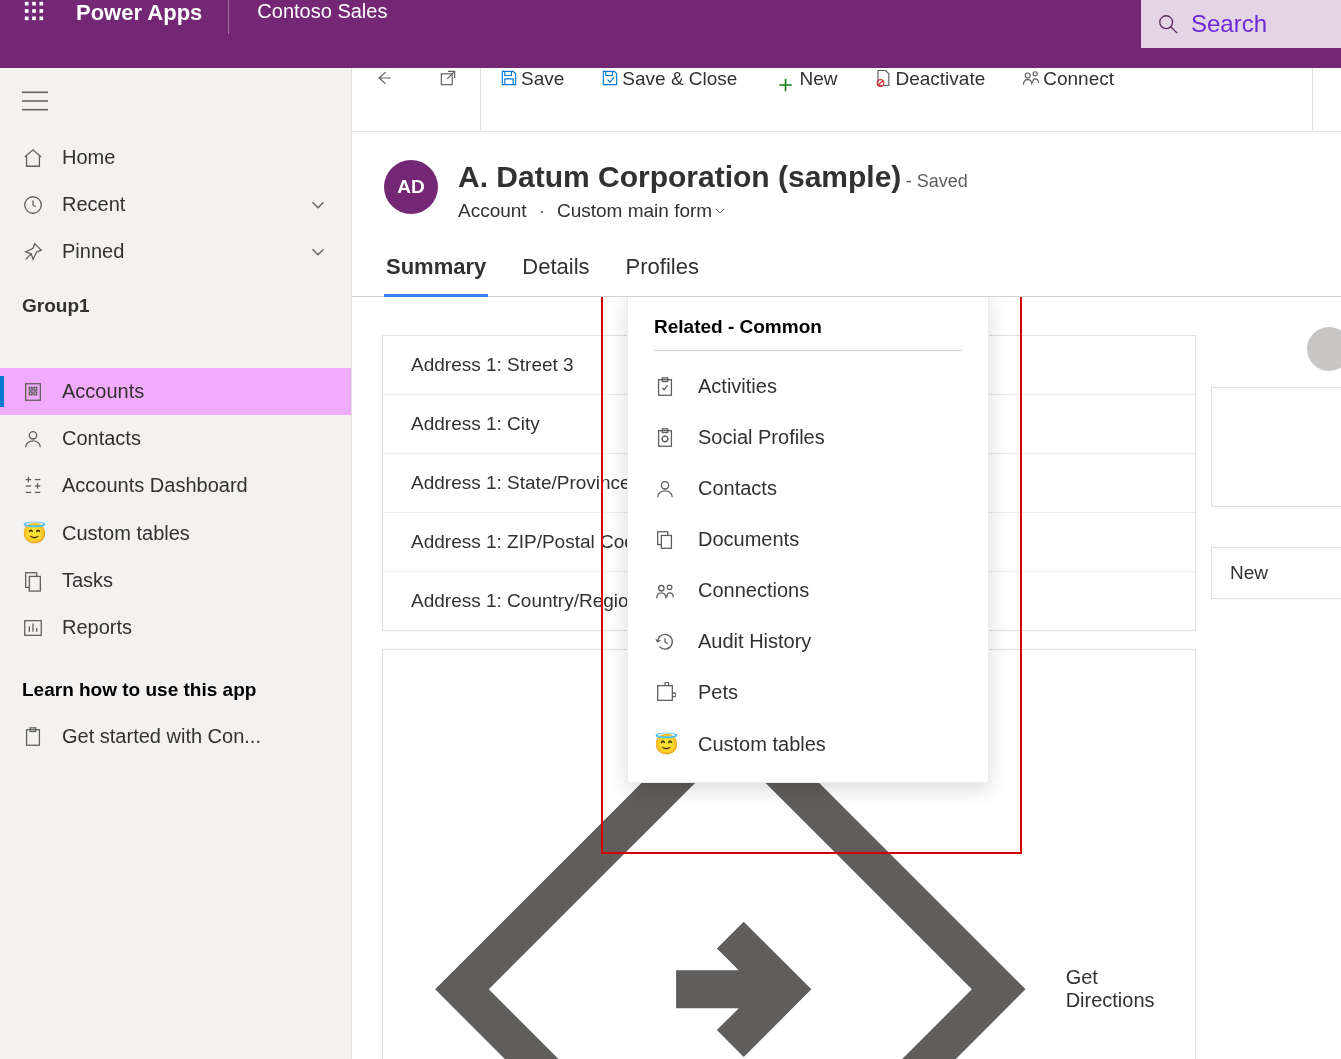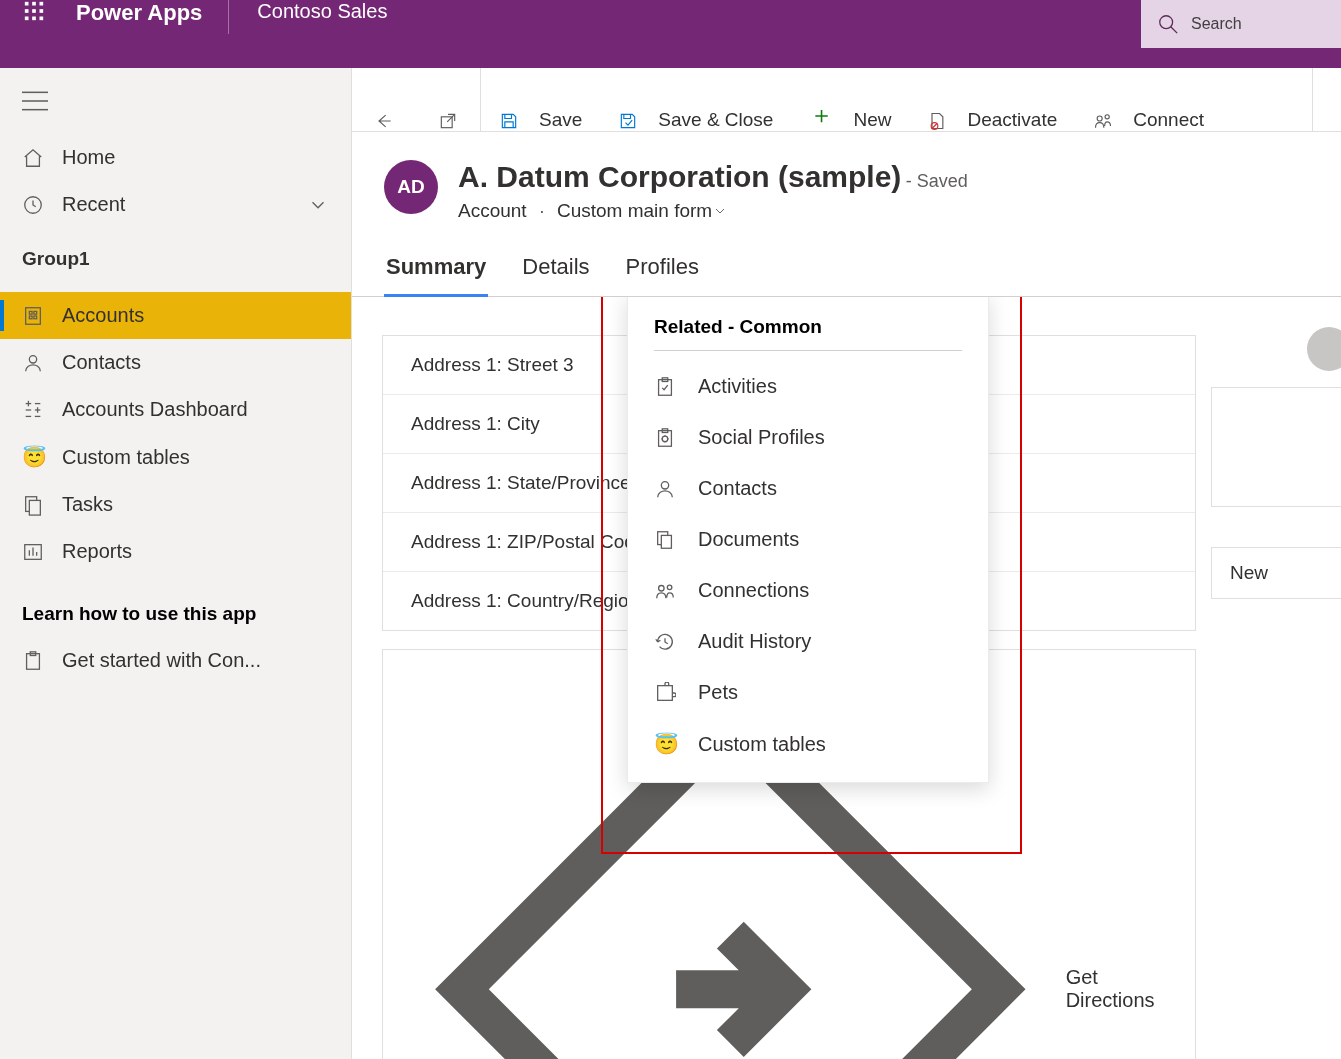--- a/index.html
+++ b/index.html
@@ -7,40 +7,40 @@
 
 
 .topbar { height: 68px; background: #742774; display: flex; align-items: flex-start; color: #fff; }
 .waffle { width: 68px; display:flex; align-items:center; justify-content:center; }
 .waffle svg { width: 22px; height: 22px; }
 .appname { font-size: 22px; font-weight: 600; padding: 0 26px 0 8px; }
 .divider-v { width:1px; height:34px; background: rgba(255,255,255,.35); }
 .orgname { font-size: 20px; padding: 0 28px; font-weight: 400; }
 .searchbox { margin-left:auto; background: #e5d4e5; height:48px; display:flex; align-items:center; padding:0 16px; color:#5b2a5b; min-width:200px; }
 .searchbox svg { width:22px; height:22px; margin-right:12px; }
-.searchbox span { font-size:16px; color:#404040; }
+.searchbox span { font-size:24px; color:#6d28d9; }
 
 
 .layout { display:flex; height: calc(1059px - 68px); }
 .sidebar { width: 352px; background: #f3f2f1; border-right:1px solid #e1dfdd; display:flex; flex-direction:column; padding-top:8px;}
 .hamburger { padding: 14px 22px 18px; }
 .hamburger svg{ width:26px; height:22px; }
 .navitem { display:flex; align-items:center; padding: 12px 22px; font-size: 20px; color:#323130; cursor:pointer; gap:18px; position:relative;}
-.navitem.active { background:#eab308; }
+.navitem.active { background:#f0abfc;margin-top:29px; }
 .navitem.active::before { content:""; position:absolute; left:0; top:8px; bottom:8px; width:4px; background:#0078d4; }
 .navitem .chev { margin-left:auto; }
 .navitem svg { width:22px; height:22px; flex-shrink:0; }
 .grouphdr { padding: 20px 22px 22px; font-size:19px; font-weight:600; color:#323130; }
 .emoji { font-size:20px; width:22px; text-align:center; }
 .learn { padding: 28px 22px 12px; font-size:19px; font-weight:600; }
 
 
 .main { flex:1; display:flex; flex-direction:column; overflow:hidden; }
 .cmdbar { height:64px; border-bottom:1px solid #e1dfdd; display:flex; align-items:center; }
-.cmdbtn { display:flex; align-items:flex-end; gap:20px; padding:0 18px; height:100%; font-size:19px; color:#323130; cursor:pointer; }
+.cmdbtn { display:flex; align-items:flex-start; gap:2px; padding:0 18px; height:100%; font-size:19px; color:#323130; cursor:pointer; }
 .cmdbtn.icononly { padding:0 22px; }
 .cmdbtn.border-r { border-right:1px solid #e1dfdd; }
 .cmdbtn svg { width:20px; height:20px; }
 .cmdbtn .plus { color:#107c10; font-size:24px; font-weight:300; }
 .morebtn { border-left:1px solid #e1dfdd; padding:0 14px; display:flex; align-items:center; height:100%; }
 
 
 .rechdr { display:flex; align-items:flex-start; gap:20px; padding:28px 32px 18px; }
 .avatar { width:54px; height:54px; border-radius:50%; background:#742774; color:#fff; display:flex; align-items:center; justify-content:center; font-size:19px; font-weight:600; }
 .rectitle { font-size:30px; font-weight:600; color:#323130; }
@@ -132,20 +132,29 @@
     <div class="navitem">
       <svg viewBox="0 0 24 24">
           <circle cx="12" cy="12" r="9"></circle>
           <path d="M12 7 V12 L15 14"></path>
         </svg>
       <span>Recent</span>
       <svg class="chev" viewBox="0 0 24 24">
           <path d="M6 9 L12 15 L18 9"></path>
         </svg>
     </div>
+    <div class="navitem">
+      <svg viewBox="0 0 24 24">
+          <path d="M14 3 L21 10 L16 12 L12 20 L10 14 L4 12 L12 8 Z M10 14 L4 20"></path>
+        </svg>
+      <span>Pinned</span>
+      <svg class="chev" viewBox="0 0 24 24">
+          <path d="M6 9 L12 15 L18 9"></path>
+        </svg>
+    </div>
 
     <div class="grouphdr">Group1</div>
 
     <div class="navitem active">
       <svg viewBox="0 0 24 24">
           <rect x="4" y="3" width="16" height="18"></rect>
           <rect x="8" y="7" width="3" height="3"></rect>
           <rect x="13" y="7" width="3" height="3"></rect>
           <rect x="8" y="12" width="3" height="3"></rect>
           <rect x="13" y="12" width="3" height="3"></rect>

